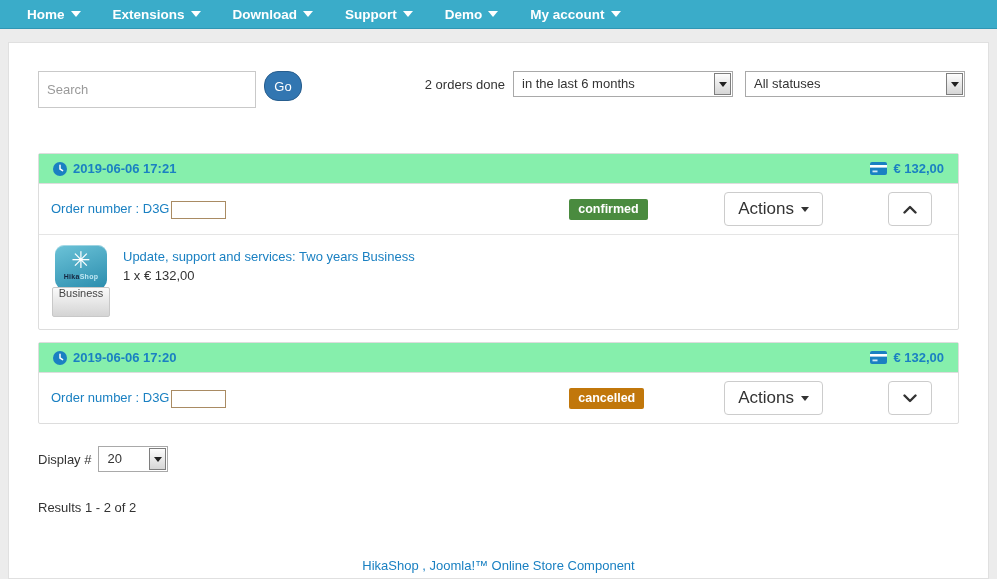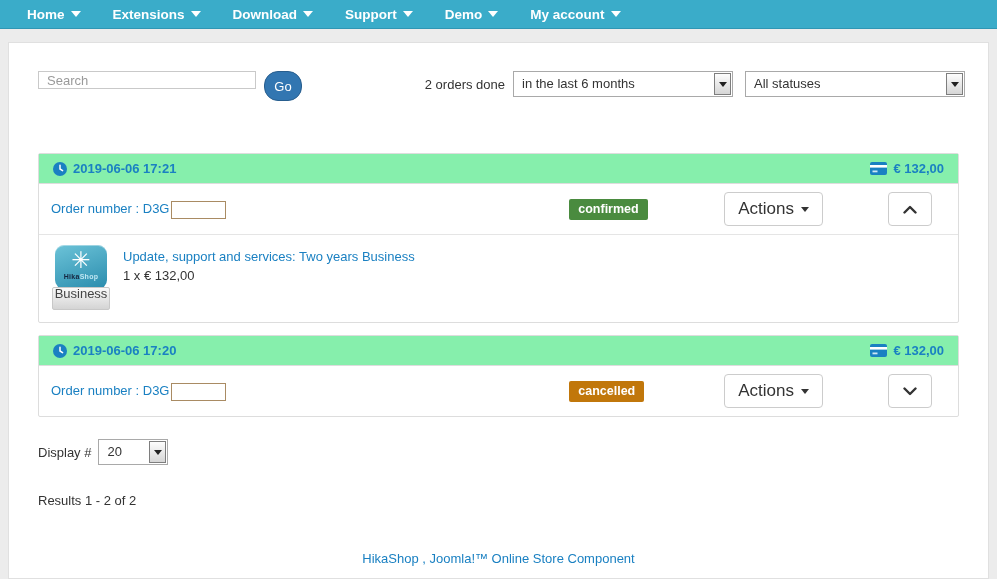--- a/index.html
+++ b/index.html
@@ -50,21 +50,21 @@
 
   
   .toolbar {
     position: relative;
     padding: 28px 23px 0 29px;
     height: 92px;
     margin-bottom: 18px;
   }
   .search-area { display: flex; }
   .search-input {
-    width: 218px; height: 18px;
+    width: 218px; height: 37px;
     border: 1px solid #c9c9c9;
     padding: 0 8px;
     font-size: 13px;
     font-family: "Liberation Sans", sans-serif;
     color: #333;
     outline: none;
   }
   .search-input::placeholder { color: #9a9a9a; }
   .go-btn {
     margin-left: 8px;
@@ -208,25 +208,25 @@
     justify-content: flex-start;
     padding-top: 2px;
     box-shadow: inset 0 1px 0 rgba(255,255,255,.4);
   }
   .hk-glyph { color: #fff; font-size: 23px; line-height: 26px; }
   .hk-brand { font-size: 7px; font-weight: bold; line-height: 8px; letter-spacing: .3px; }
   .hk-brand .p1 { color: #16253f; }
   .hk-brand .p2 { color: #bfe6f2; }
   .hk-ribbon {
     margin-top: -2px;
-    width: 58px; height: 23px;
+    width: 58px; height: 30px;
     background: linear-gradient(#fafafa, #d4d4d4);
     border: 1px solid #c8c8c8;
     border-radius: 2px;
-    font-size: 13px;
+    font-size: 11px;
     color: #444;
     text-align: center;
     line-height: 11px;
   }
   .product-info { padding-top: 2px; }
   .product-title { font-size: 13px; color: #1a80c2; line-height: 19px; cursor: pointer; }
   .product-qty { font-size: 13px; color: #333; line-height: 19px; }
 
   
   .display-row {

